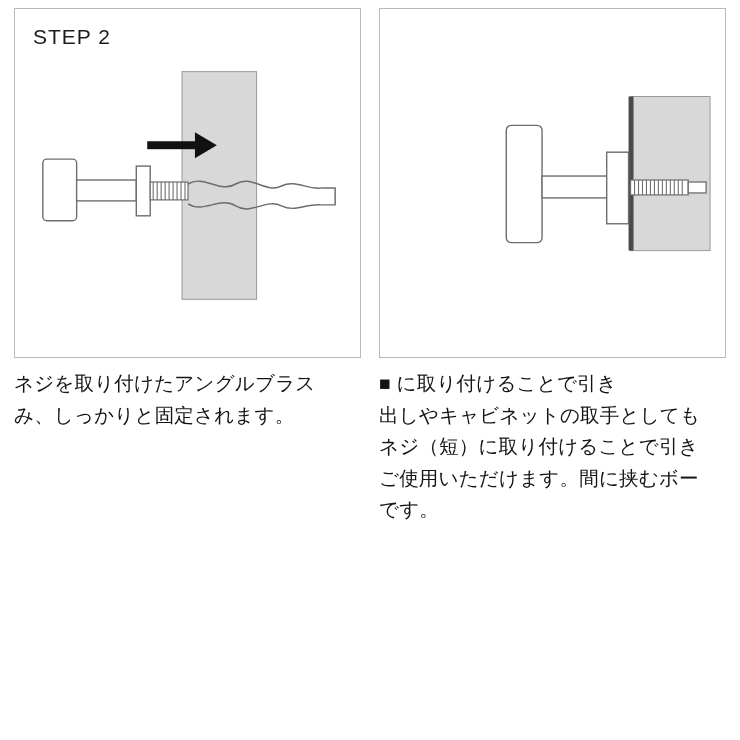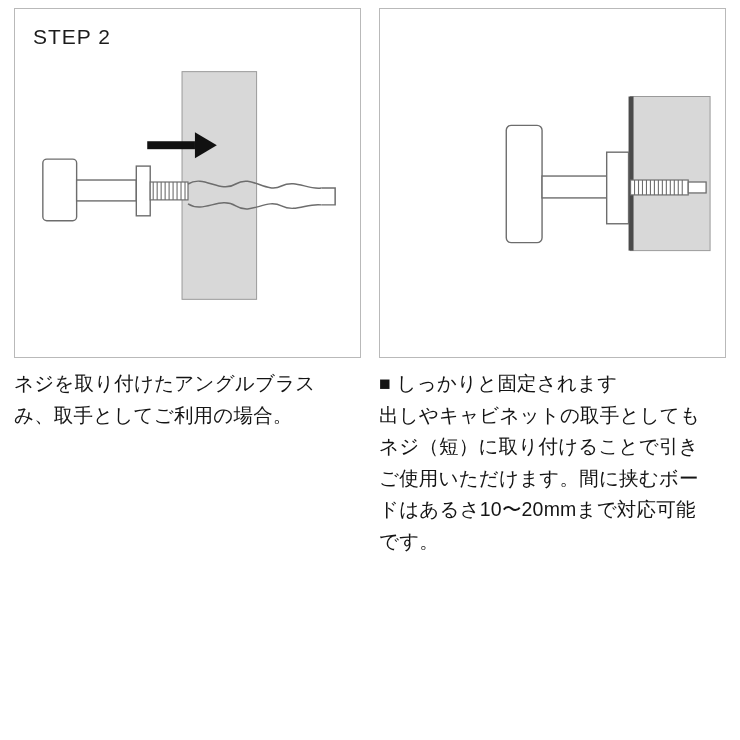--- a/index.html
+++ b/index.html
@@ -151,28 +151,27 @@
         <rect x="310" y="174" width="18" height="11" fill="#ffffff" stroke="#6d6d6d" stroke-width="1.3"></rect>
       </svg>
     </div>
 
   </div>
 
   <div class="captions">
     <div class="caption">
       <p>
         <span class="line">ネジを取り付けたアングルブラス</span>
-        <span class="line">み、取手としてご利用の場合。</span>
+        <span class="line">み、しっかりと固定されます。</span>
       </p>
     </div>
     <div class="caption">
       <p>
-        <span class="line">■ しっかりと固定されます</span>
+        <span class="line">■ に取り付けることで引き</span>
         <span class="line">出しやキャビネットの取手としても</span>
         <span class="line">ネジ（短）に取り付けることで引き</span>
         <span class="line">ご使用いただけます。間に挟むボー</span>
-        <span class="line">ドはあるさ10〜20mmまで対応可能</span>
         <span class="line">です。</span>
       </p>
     </div>
   </div>
 
 </div>
 
 </body></html>

